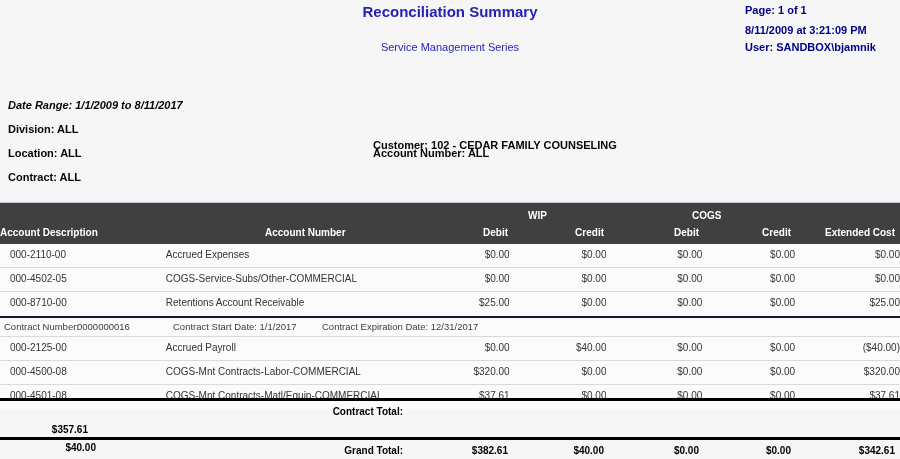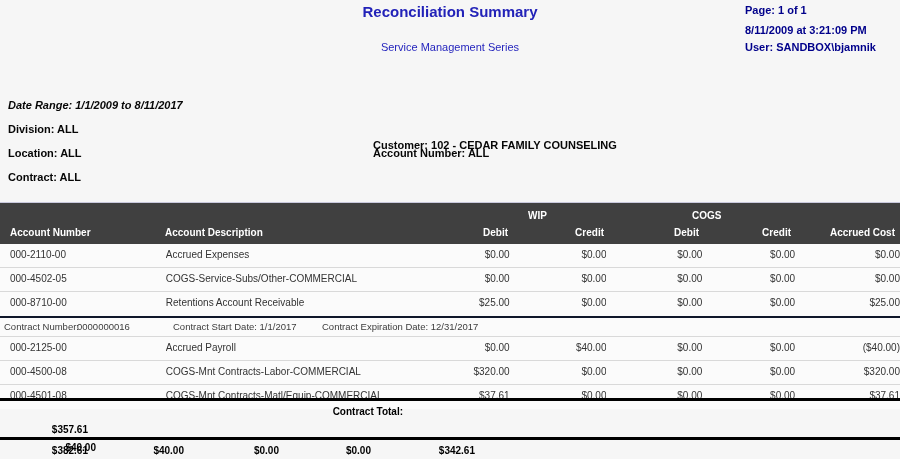--- a/index.html
+++ b/index.html
@@ -103,27 +103,27 @@
   <div class="filter f-division">Division: ALL</div>
   <div class="filter f-customer">Customer: 102 - CEDAR FAMILY COUNSELING</div>
   <div class="filter f-location">Location: ALL</div>
   <div class="filter f-account">Account Number: ALL</div>
   <div class="filter f-contract">Contract: ALL</div>
 
   <div class="band">
     <span class="grp grp-wip">WIP</span>
     <span class="grp grp-cogs">COGS</span>
     <div class="hdr-cols">
+      <div class="c c2">Account Description</div>
       <div class="c c1">Account Number</div>
-      <div class="c c2">Account Description</div>
       <div class="c c3 num">Debit</div>
       <div class="c c4 num">Credit</div>
       <div class="c c5 num">Debit</div>
       <div class="c c6 num">Credit</div>
-      <div class="c c7 num">Accrued Cost</div>
+      <div class="c c7 num">Extended Cost</div>
     </div>
   </div>
 
   <div class="rows">
 
     <div class="trow">
       <div class="c c1">000-2110-00</div>
       <div class="c c2">Accrued Expenses</div>
       <div class="c c3 num">$0.00</div>
       <div class="c c4 num">$0.00</div>
@@ -197,20 +197,21 @@
     <div class="c c3 num">$357.61</div>
     <div class="c c4 num">$40.00</div>
     <div class="c c5 num">$0.00</div>
     <div class="c c6 num">$0.00</div>
     <div class="c c7 num">$317.61</div>
   </div>
 
   <div class="hr hr2"></div>
 
   <div class="total-row tr-grand">
+    <div class="c clabel">Grand Total:</div>
     <div class="c c3 num">$382.61</div>
     <div class="c c4 num">$40.00</div>
     <div class="c c5 num">$0.00</div>
     <div class="c c6 num">$0.00</div>
     <div class="c c7 num">$342.61</div>
   </div>
 
 </div>
 
 </body></html>

